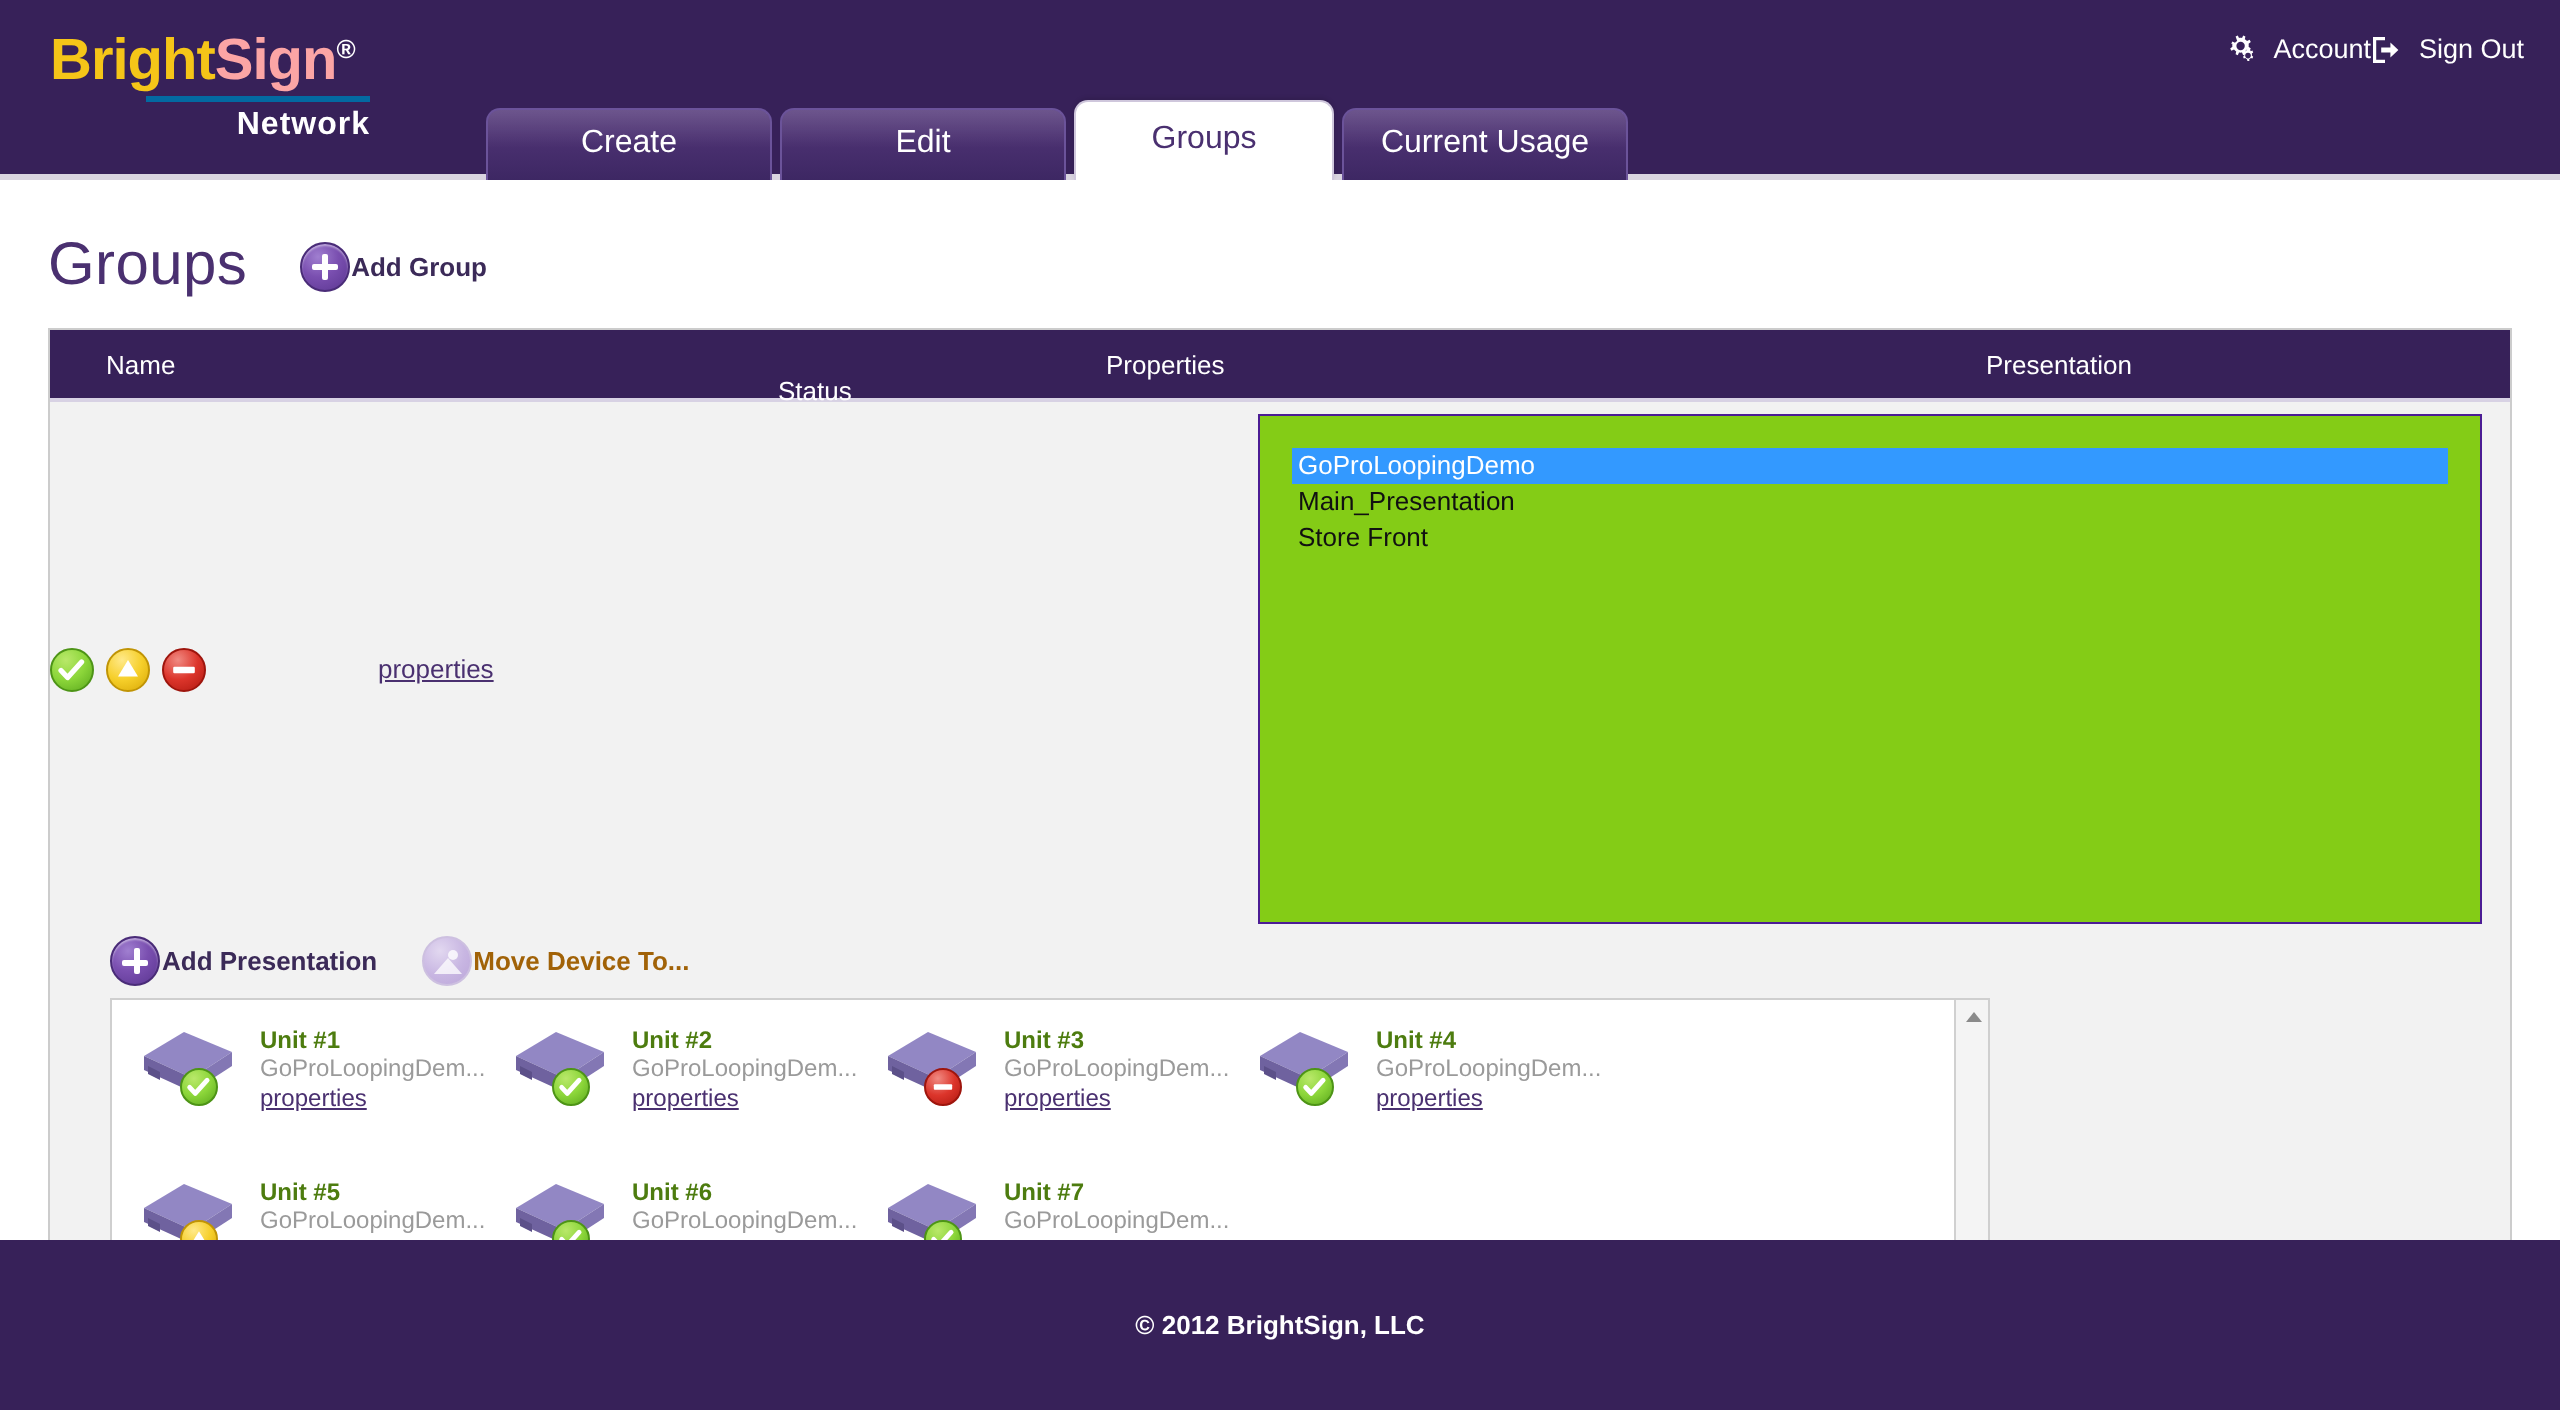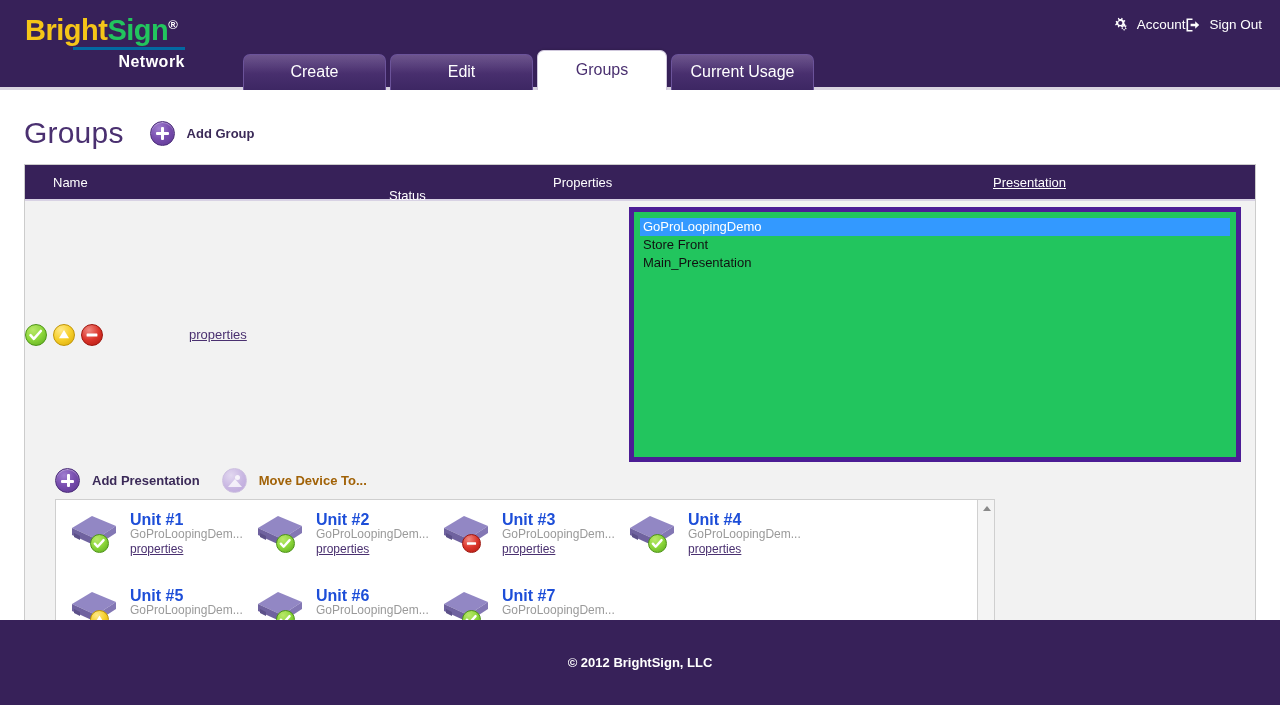--- a/index.html
+++ b/index.html
@@ -26,21 +26,21 @@
     text-align: left;
     user-select: none;
   }
   .logo-main {
     font-size: 29px;
     font-weight: bold;
     letter-spacing: -0.5px;
     line-height: 34px;
   }
   .logo-bright { color: #f5c518; }
-  .logo-sign { color: #22c55e; }
+  .logo-sign { color: #fca5a5; }
   .logo-reg { color: #ffffff; font-size: 13px; vertical-align: super; }
   .logo-network {
     color: #ffffff;
     font-size: 16px;
     font-weight: bold;
     letter-spacing: 0.5px;
     text-align: right;
     border-top: 3px solid #0369a1;
     margin-left: 48px;
     padding-top: 2px;
@@ -120,21 +120,21 @@
   }
   .page-title {
     font-size: 30px;
     color: #4a3070;
     font-weight: normal;
     letter-spacing: 0.2px;
   }
   .icon-btn {
     display: flex;
     align-items: center;
-    gap: 12px;
+    gap: 1px;
     cursor: pointer;
     font-size: 13px;
     color: #3b2a58;
     font-weight: bold;
   }
   .plus-circle {
     width: 25px; height: 25px;
     border-radius: 50%;
     background: radial-gradient(circle at 35% 28%, #a07fd0 0%, #7a4fb0 45%, #5a3590 100%);
     border: 1px solid #4a2c78;
@@ -192,21 +192,21 @@
     background: #372159;
     height: 36px;
     align-items: center;
     color: #ffffff;
     font-size: 13px;
     border-bottom: 2px solid #d8d2e4;
   }
   .col-name { width: 364px; padding-left: 28px; }
   .col-status { width: 164px; margin-top: 26px; }
   .col-props { width: 440px; }
-  .col-pres { flex: 1; text-decoration: underline; }
+  .col-pres { flex: 1; }
 
   .group-row {
     display: flex;
     align-items: center;
     min-height: 40px;
     font-size: 13.5px;
     color: #3b2a58;
     padding-top: 6px;
   }
   .group-name {
@@ -263,25 +263,25 @@
   .badge.red {
     background: radial-gradient(circle at 35% 25%, #f08a82 0%, #dc352b 50%, #b01810 100%);
     border: 1px solid #9e150d;
   }
   .badge svg { position: absolute; left: 0; top: 0; }
 
   
   .pres-cell { flex: 1; padding-right: 14px; }
   .pres-list {
     height: 255px;
-    border: 5px solid #4c1d95;
-    background: #22c55e;
+    border: 1px solid #4c1d95;
+    background: #84cc16;
     overflow: hidden;
     font-size: 13px;
-    padding: 6px;
+    padding: 16px;
   }
   .pres-item {
     padding: 1px 3px;
     color: #111111;
     cursor: pointer;
     line-height: 16px;
     white-space: nowrap;
   }
   .pres-item.selected { background: #3399ff; color: #ffffff; }
 
@@ -345,21 +345,21 @@
     height: 62px;
   }
   .device-icon { position: relative; width: 56px; height: 46px; flex: none; }
   .device-badge {
     position: absolute;
     left: 24px; top: 26px;
     width: 19px; height: 19px;
     border-radius: 50%;
   }
   .device-meta { padding-top: 5px; overflow: hidden; }
-  .device-title { font-size: 16px; font-weight: bold; color: #1d4ed8; line-height: 14px; }
+  .device-title { font-size: 12px; font-weight: bold; color: #4d7c0f; line-height: 14px; }
   .device-pres {
     font-size: 12px;
     color: #9a9a9a;
     line-height: 15px;
     white-space: nowrap;
   }
   .device-props {
     font-size: 12px;
     color: #4a3070;
     text-decoration: underline;
@@ -494,22 +494,22 @@
                 <rect x="4.6" y="8.4" width="10.8" height="3.2" rx="0.6" fill="#ffffff"></rect>
               </svg>
           </span>
         </div>
         <div class="props-cell">
           <span class="props-link">properties</span>
         </div>
         <div class="pres-cell">
           <div class="pres-list">
             <div class="pres-item selected">GoProLoopingDemo</div>
+            <div class="pres-item">Main_Presentation</div>
             <div class="pres-item">Store Front</div>
-            <div class="pres-item">Main_Presentation</div>
           </div>
         </div>
       </div>
 
       <div class="group-toolbar">
         <div class="icon-btn">
           <span class="plus-circle"></span>
           <span>Add Presentation</span>
         </div>
         <div class="icon-btn disabled">

